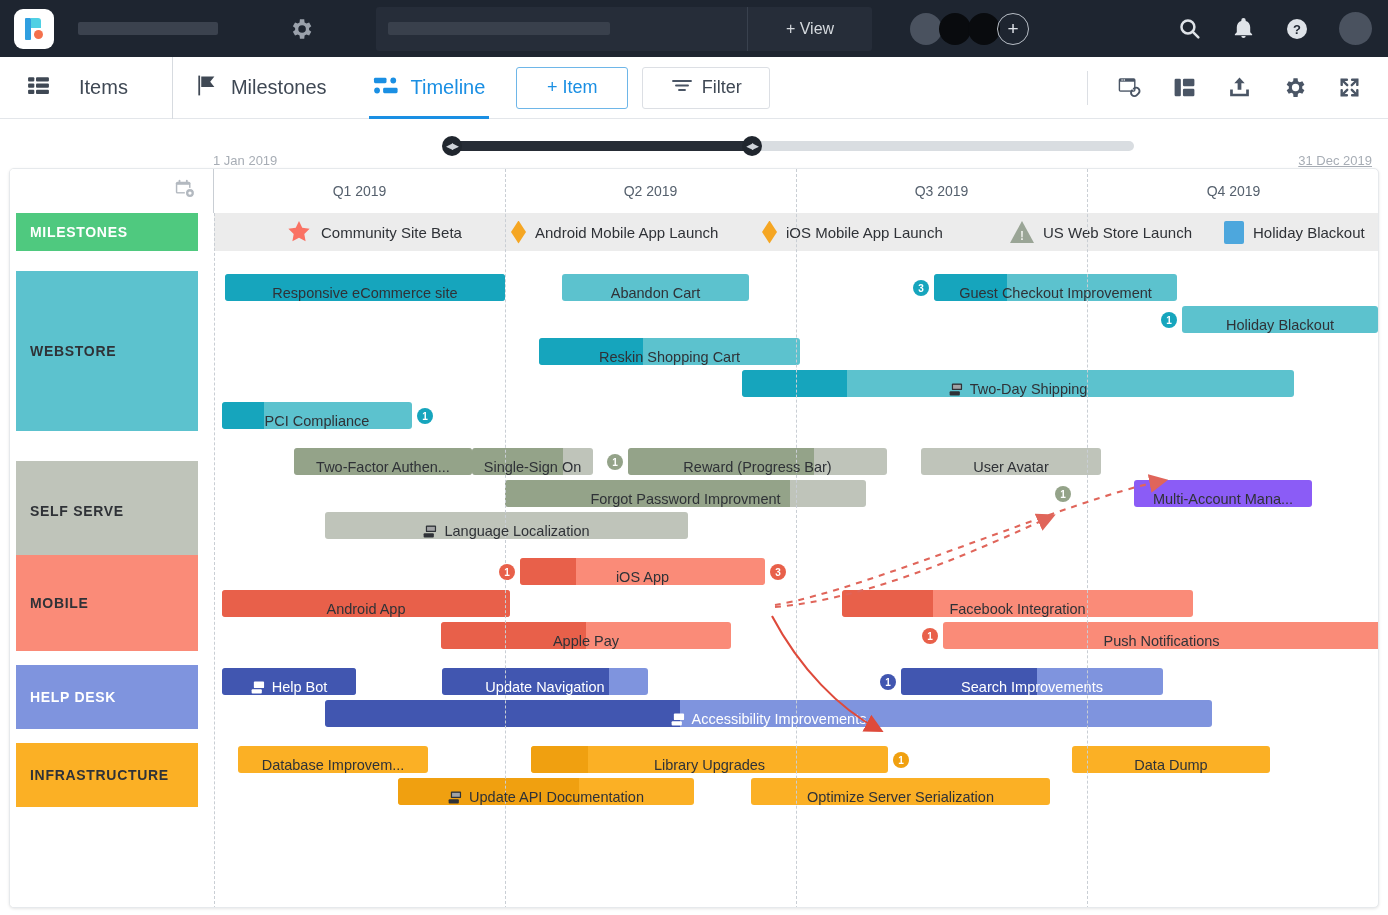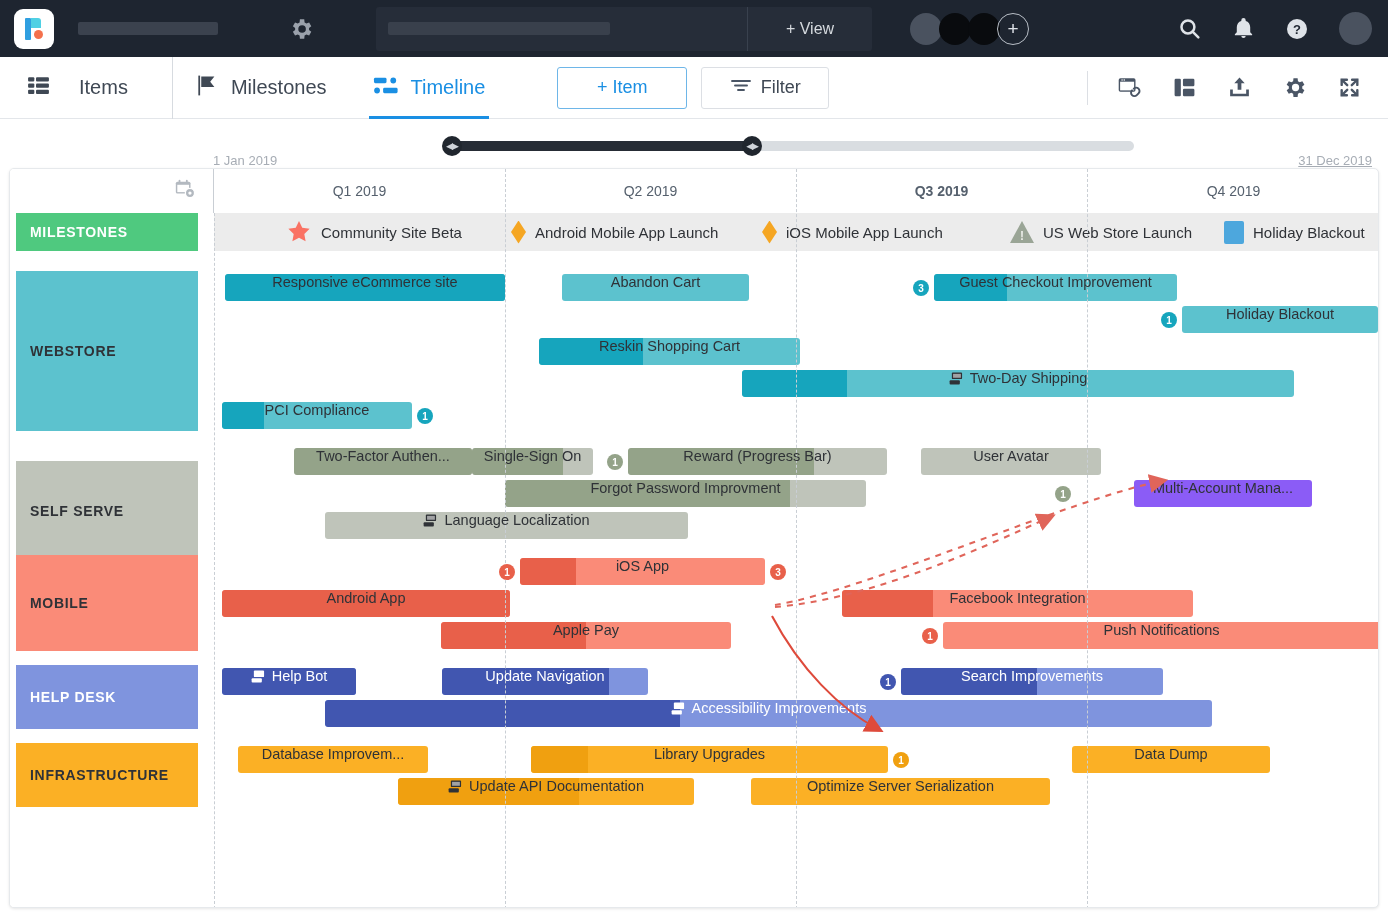--- a/index.html
+++ b/index.html
@@ -61,21 +61,21 @@
   .tab{display:flex;align-items:center;gap:11px;height:62px;padding:0 4px;cursor:pointer;position:relative;}
   .tab .lbl{font-size:20px;color:#3f4854;}
   .tab.active .lbl{color:#1a8fe3;}
   .tab.active:after{
     content:"";position:absolute;left:0;right:0;bottom:0;height:3px;background:#1a8fe3;
   }
   #tab-items{margin-left:22px;gap:28px;}
   #tab-milestones{margin-left:40px;padding-left:22px;border-left:1px solid #d7dbe0;}
   #tab-timeline{margin-left:38px;}
   #btn-item{
-    margin-left:68px;width:130px;height:42px;border:1px solid #6eb6e8;border-radius:3px;
+    margin-left:27px;width:112px;height:42px;border:1px solid #6eb6e8;border-radius:3px;
     color:#1a8fe3;font-size:18px;display:flex;align-items:center;justify-content:center;cursor:pointer;background:#fff;
   }
   #btn-filter{
     margin-left:14px;width:128px;height:42px;border:1px solid #dcdfe4;border-radius:3px;
     color:#3f4854;font-size:18px;display:flex;align-items:center;justify-content:center;gap:9px;cursor:pointer;background:#fff;
   }
   #toolicons{display:flex;align-items:center;margin-left:auto;margin-right:26px;gap:30px;padding-left:28px;border-left:1px solid #dcdfe4;height:34px;}
   #toolicons .tool{color:#4a5565;display:flex;align-items:center;cursor:pointer;}
 
   
@@ -112,21 +112,21 @@
   #rows{position:absolute;left:0;top:44px;width:1370px;}
   .grp{position:relative;}
   .grp-label{
     position:absolute;left:6px;width:182px;
     display:flex;align-items:center;padding-left:14px;
     font-size:14px;font-weight:bold;letter-spacing:.7px;z-index:8;
   }
 
   .bar{
     position:absolute;top:3px;height:27px;border-radius:3px;
-    display:flex;align-items:flex-start;justify-content:center;
+    display:flex;align-items:flex-end;justify-content:center;
     font-size:14.5px;color:#2f3237;overflow:hidden;white-space:nowrap;cursor:pointer;
   }
   .bar .fill{position:absolute;left:0;top:0;bottom:0;border-radius:3px 0 0 3px;}
   .bar .txt{position:relative;z-index:2;display:flex;align-items:center;gap:6px;}
   .bar.light .txt{color:#ffffff;}
 
   .badge{
     position:absolute;top:9px;width:16px;height:16px;border-radius:50%;
     color:#fff;font-size:10px;font-weight:bold;
     display:flex;align-items:center;justify-content:center;z-index:5;cursor:pointer;
@@ -287,21 +287,21 @@
     </div>
 </div>
 <div id="date-left">1 Jan 2019</div>
 <div id="date-right">31 Dec 2019</div>
 
 <div id="board">
 
   <div id="qhdr">
       <div class="qcell" style="left: 0px; width: 291px;">Q1 2019</div>
       <div class="qcell" style="left: 291px; width: 291px;">Q2 2019</div>
-      <div class="qcell" style="left: 582px; width: 291px; font-weight: bold;">Q3 2019</div>
+      <div class="qcell" style="left: 582px; width: 291px;">Q3 2019</div>
       <div class="qcell" style="left: 873px; width: 293px;">Q4 2019</div>
     </div>
   <div id="rows">
       <div class="grp" style="height: 38px;">
         <div id="ms-band"></div>
         <div class="ms" style="left:276px">
           <svg width="26" height="26" viewBox="0 0 24 24" fill="#fa7264">
             <path d="M12 1.8l3 6.2 6.8 1-4.9 4.8 1.2 6.8L12 17.4 5.9 20.6l1.2-6.8L2.2 9l6.8-1z"></path>
           </svg>
           <span>Community Site Beta</span>

